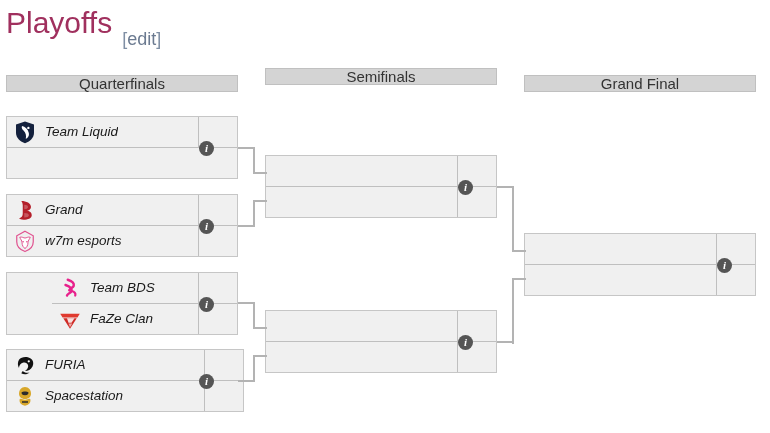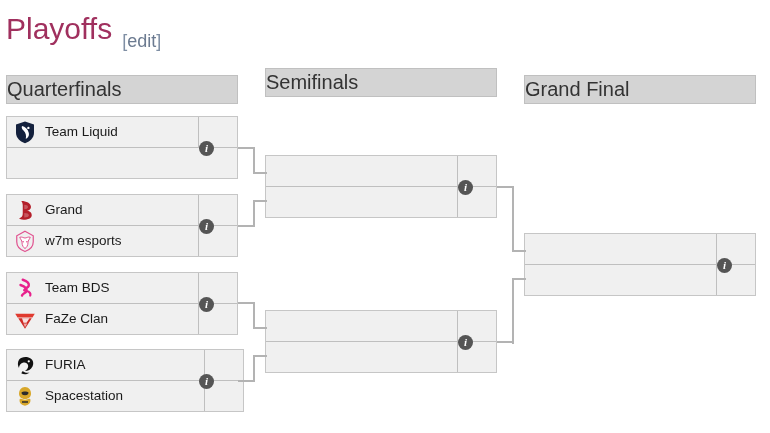--- a/index.html
+++ b/index.html
@@ -15,21 +15,21 @@
     overflow: hidden;
   }
 
   
   #heading {
     position: absolute;
     left: 6px;
     top: 6px;
     height: 46px;
     display: flex;
-    align-items: center;
+    align-items: flex-start;
     gap: 10px;
   }
   #heading .title {
     font-size: 30px;
     color: #a0305e;
     font-weight: normal;
     letter-spacing: 0px;
     line-height: 34px;
   }
   #heading .editlink {
@@ -46,29 +46,29 @@
     position: absolute;
     left: 0;
     top: 0;
     width: 770px;
     height: 433px;
   }
 
   
   .round-header {
     position: absolute;
-    height: 29px;
+    height: 17px;
     background: #d4d4d4;
     border: 1px solid #c0c0c0;
     box-sizing: border-box;
     display: flex;
     align-items: center;
-    justify-content: flex-start;
+    justify-content: center;
     color: #333333;
-    font-size: 20px;
+    font-size: 15px;
   }
 
   
   .match {
     position: absolute;
     box-sizing: border-box;
     border: 1px solid #c6c6c6;
     background: #f0f0f0;
   }
   .match-row {
@@ -97,20 +97,21 @@
     margin-right: 8px;
     display: block;
   }
   .opp-name {
     font-size: 13.5px;
     color: #1a1a1a;
     white-space: nowrap;
     overflow: hidden;
     text-overflow: ellipsis;
     line-height: 16px;
+    font-style: italic;
   }
   .score-cell {
     flex: 0 0 auto;
     height: 100%;
     box-sizing: border-box;
     border-left: 1px solid #bfbfbf;
     display: flex;
     align-items: center;
     justify-content: center;
     font-size: 13px;
@@ -225,21 +226,21 @@
           <circle cx="13.5" cy="17" r="1.1" fill="#e0518f"></circle>
           <circle cx="18.5" cy="17" r="1.1" fill="#e0518f"></circle>
         </svg>
         <span class="opp-name">w7m esports</span>
       </div>
       <div class="score-cell" style="width:39px;"></div>
     </div>
     <div class="info-icon" style="left:192px; top:24px;">i</div>
   </div>
 
-  <div class="match" style="left:6px; top:272px; width:232px; height:63px;">
+  <div class="match" style="left:6px; top:272px; width:232px; height:63px;padding-left:45px;">
     <div class="match-row top">
       <div class="opp">
         <svg class="opp-logo" viewBox="0 0 32 32">
           <path d="M13 5 C19 7 22 9 21 13 C20 16 16 16 15 19" fill="none" stroke="#e8218c" stroke-width="3.2" stroke-linecap="round"></path>
           <path d="M10 12 C16 14 19 16 18 20 C17 23 13 23 12 26" fill="none" stroke="#e8218c" stroke-width="3.2" stroke-linecap="round"></path>
           <path d="M18 20 C22 21 24 23 23 26" fill="none" stroke="#e8218c" stroke-width="3" stroke-linecap="round"></path>
         </svg>
         <span class="opp-name">Team BDS</span>
       </div>
       <div class="score-cell" style="width:39px;"></div>

